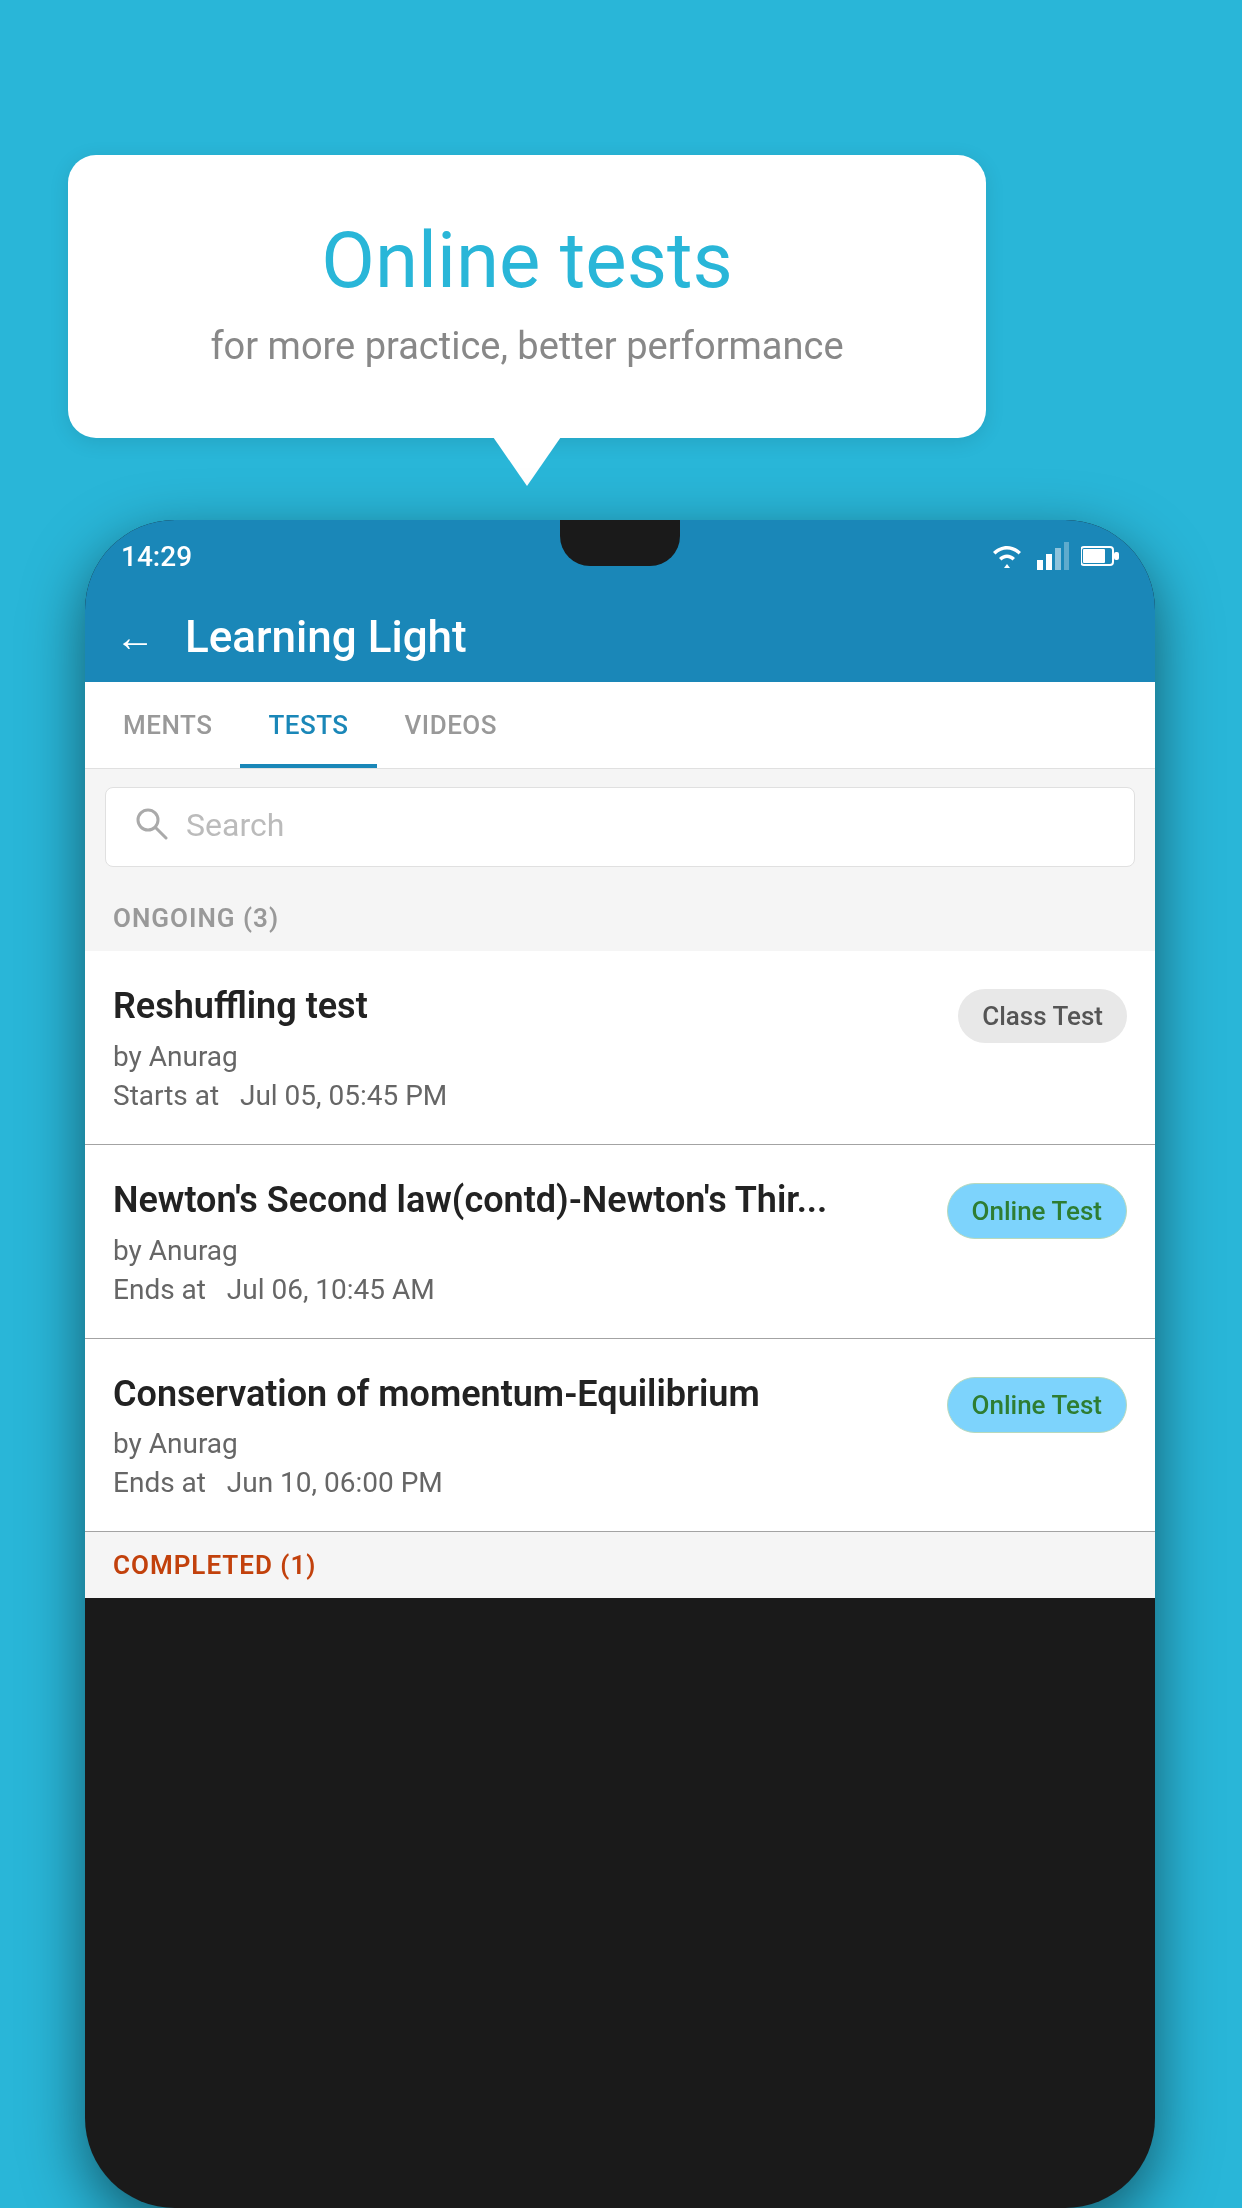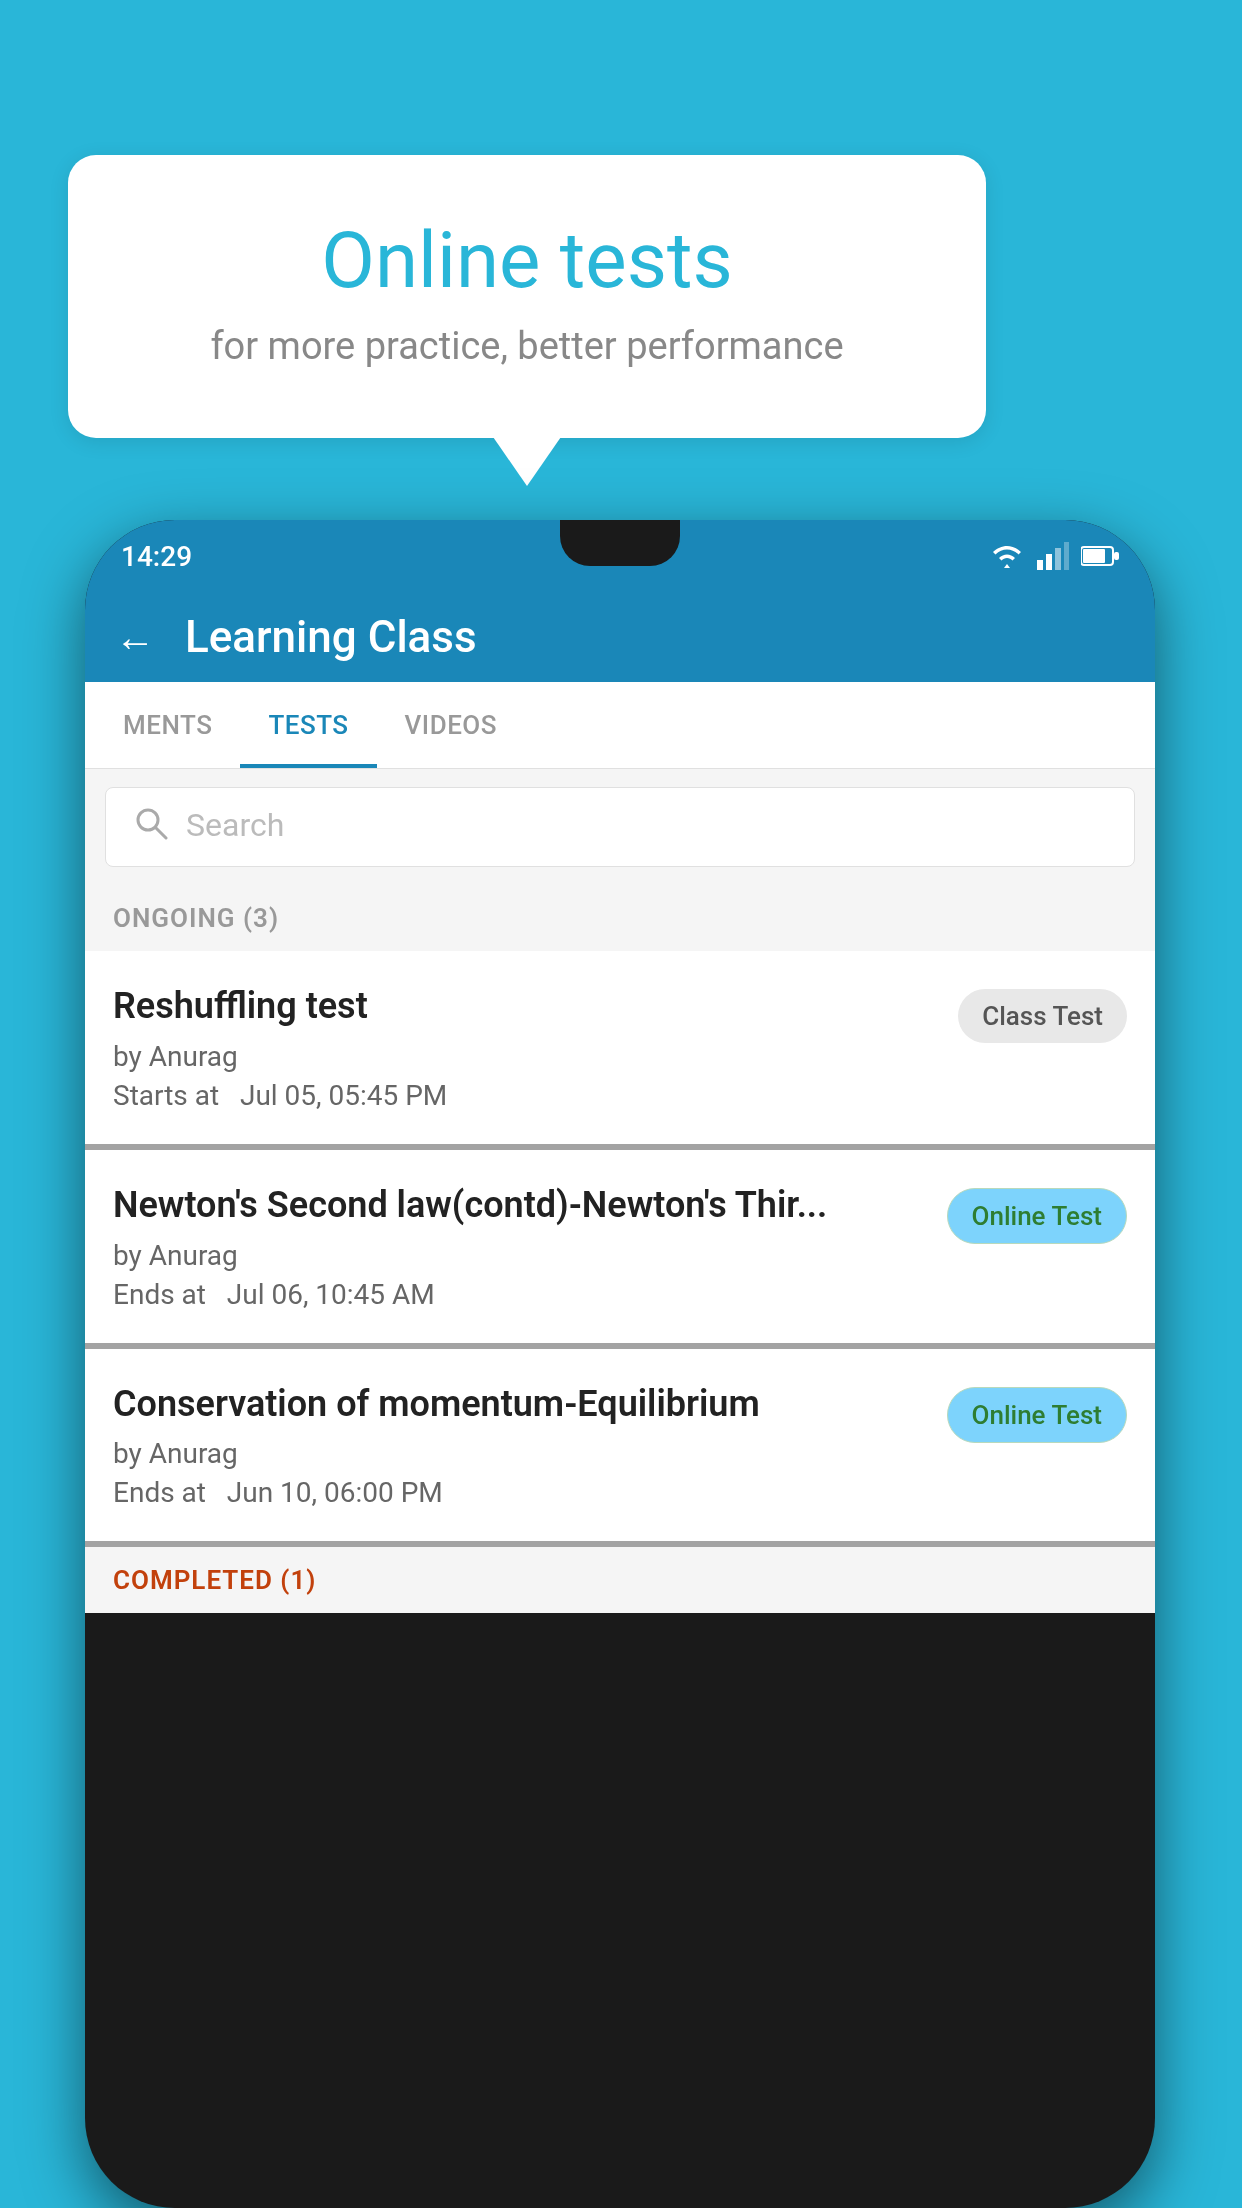--- a/index.html
+++ b/index.html
@@ -176,21 +176,21 @@
       font-weight: 600;
       letter-spacing: 1px;
     }
 
     
     .test-list {
       background: white;
     }
     .test-item {
       padding: 32px 28px;
-      border-bottom: 6px solid #a3a3a3;
+      border-bottom: 1px solid #a3a3a3;
       display: flex;
       align-items: flex-start;
       justify-content: space-between;
     }
     .test-info {
       flex: 1;
       padding-right: 20px;
     }
     .test-name {
       font-size: 36px;
@@ -267,21 +267,21 @@
       <svg width="38" height="22" viewBox="0 0 38 22" fill="white">
         <rect x="0" y="2" width="32" height="18" rx="3" ry="3" stroke="white" stroke-width="2" fill="none"></rect>
         <rect x="2" y="4" width="22" height="14" rx="1" fill="white"></rect>
         <rect x="33" y="7" width="5" height="8" rx="2" fill="white"></rect>
       </svg>
     </div>
   </div>
 
   <div class="app-header">
     <span class="back-arrow">←</span>
-    <span class="app-title">Learning Class</span>
+    <span class="app-title">Learning Light</span>
   </div>
 
   <div class="tabs-bar">
     <div class="tab-item">MENTS</div>
     <div class="tab-item active">TESTS</div>
     <div class="tab-item">VIDEOS</div>
   </div>
 
   <div class="search-container">
     <div class="search-bar">

